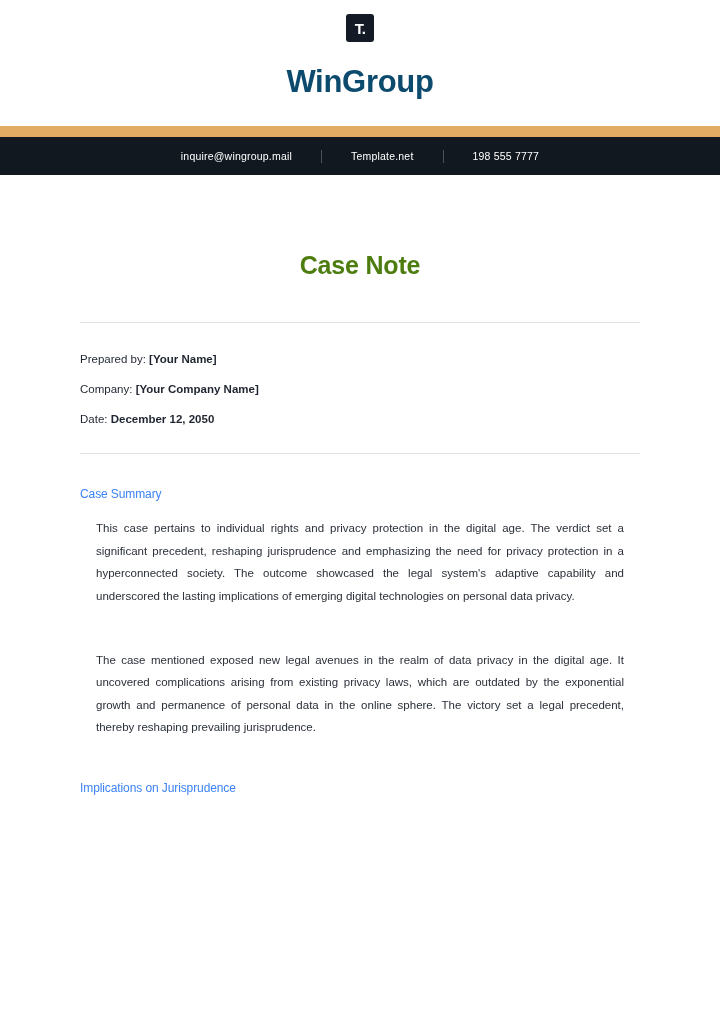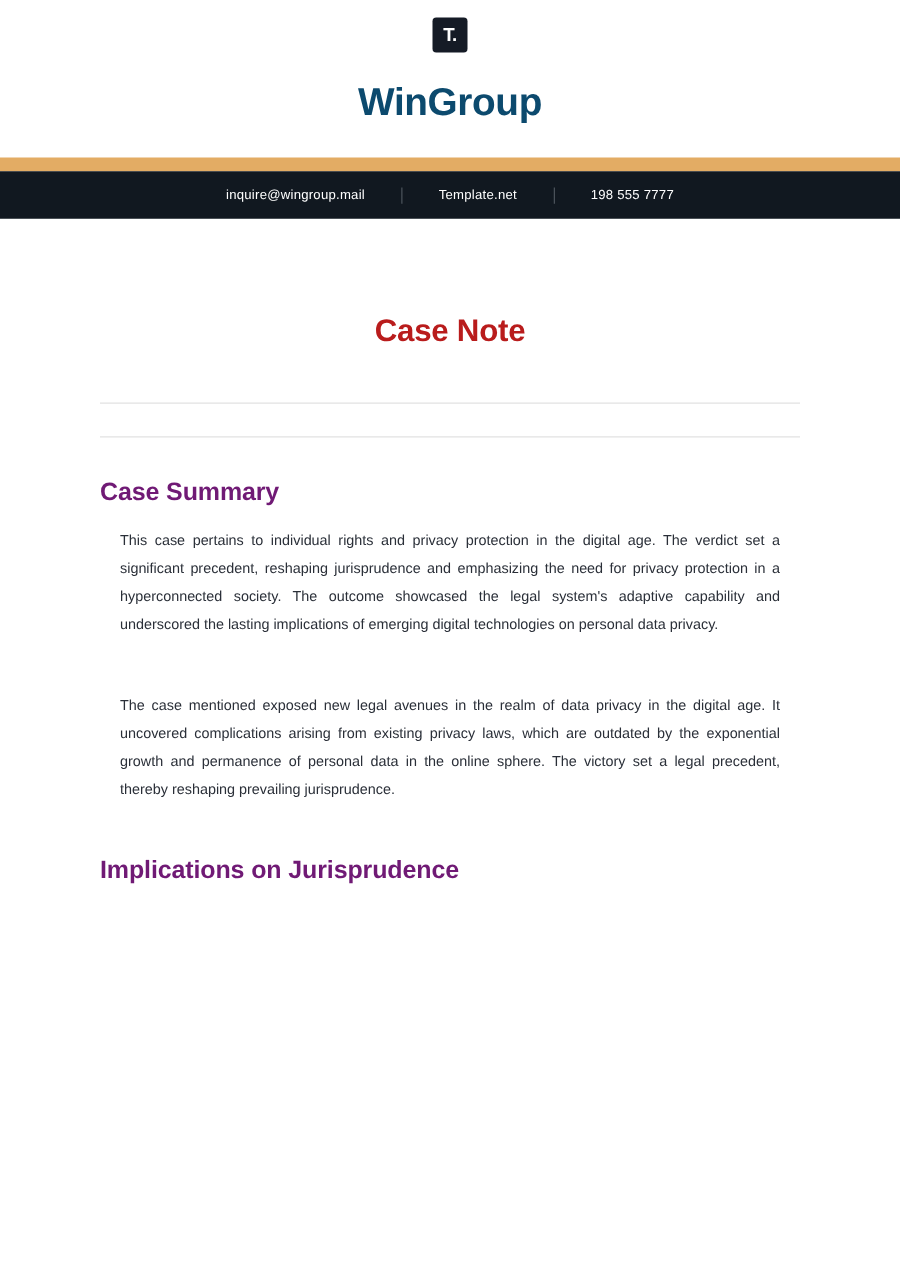--- a/index.html
+++ b/index.html
@@ -86,21 +86,21 @@
 
   
   .content {
     padding: 0 80px;
   }
 
   .doc-title {
     text-align: center;
     font-size: 25px;
     font-weight: bold;
-    color: #b91c1c;
+    color: #4d7c0f;
     margin-top: 76px;
     margin-bottom: 0;
     letter-spacing: -0.2px;
   }
 
   .rule {
     height: 1px;
     background: #e2e2e2;
     margin-top: 42px;
     margin-bottom: 0;
@@ -119,23 +119,23 @@
   .meta-value { font-weight: bold; }
 
   .rule2 {
     height: 1px;
     background: #e2e2e2;
     margin-top: 26px;
   }
 
   .section { margin-top: 33px; }
   .section-title {
-    font-size: 20px;
-    font-weight: bold;
-    color: #701a75;
+    font-size: 12px;
+    font-weight: normal;
+    color: #3b82f6;
     margin: 0 0 14px 0;
     letter-spacing: -0.1px;
   }
   .section-body {
     font-size: 11.5px;
     line-height: 1.95;
     color: #2a2f38;
     text-align: justify;
     margin: 16px;
   }
@@ -162,20 +162,34 @@
     <span class="contact-sep"></span>
     <span class="contact-item">198 555 7777</span>
   </div>
 
   <div class="content">
 
     <h2 class="doc-title">Case Note</h2>
 
     <div class="rule"></div>
 
+    <div class="meta-block">
+      <div class="meta-line">
+        <span class="meta-label">Prepared by:</span>
+        <span class="meta-value">[Your Name]</span>
+      </div>
+      <div class="meta-line">
+        <span class="meta-label">Company:</span>
+        <span class="meta-value">[Your Company Name]</span>
+      </div>
+      <div class="meta-line">
+        <span class="meta-label">Date:</span>
+        <span class="meta-value">December 12, 2050</span>
+      </div>
+    </div>
 
     <div class="rule2"></div>
 
     <div class="section">
       <h3 class="section-title">Case Summary</h3>
       <p class="section-body">This case pertains to individual rights and privacy protection in the digital age. The verdict set a significant precedent, reshaping jurisprudence and emphasizing the need for privacy protection in a hyperconnected society. The outcome showcased the legal system's adaptive capability and underscored the lasting implications of emerging digital technologies on personal data privacy.</p>
     </div>
 
     <div class="section tail">
       <p class="section-body">The case mentioned exposed new legal avenues in the realm of data privacy in the digital age. It uncovered complications arising from existing privacy laws, which are outdated by the exponential growth and permanence of personal data in the online sphere. The victory set a legal precedent, thereby reshaping prevailing jurisprudence.</p>

